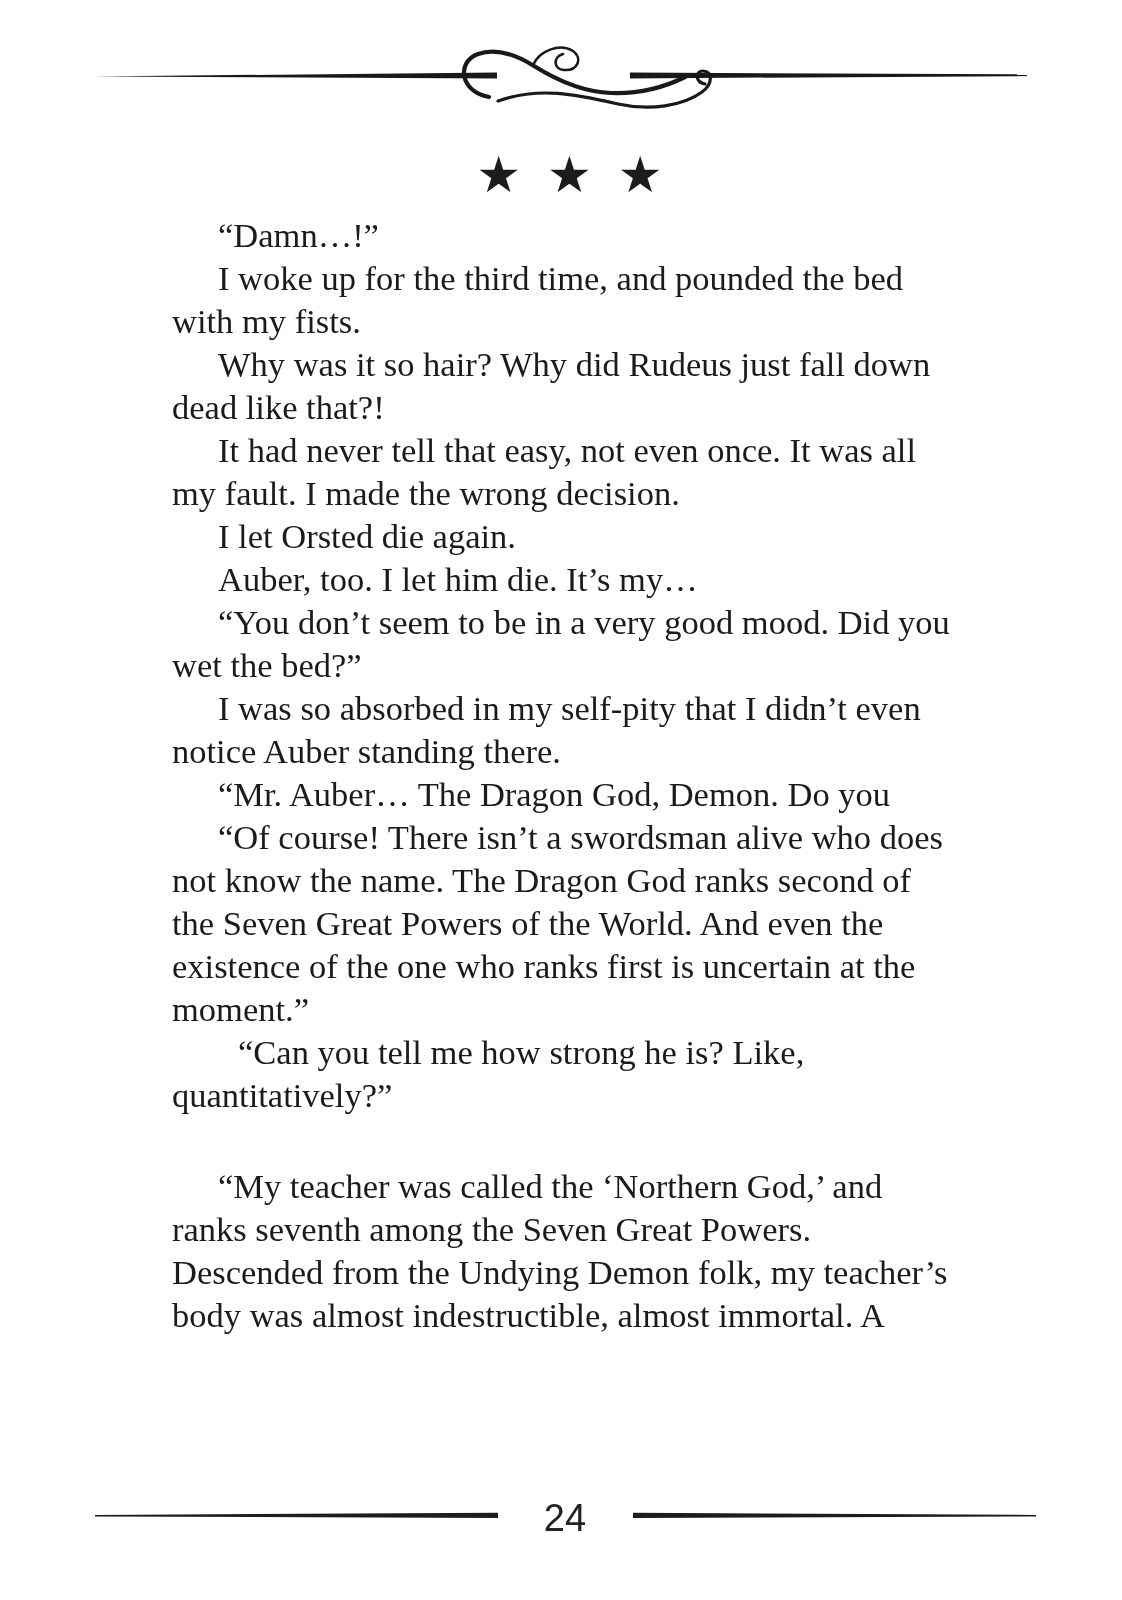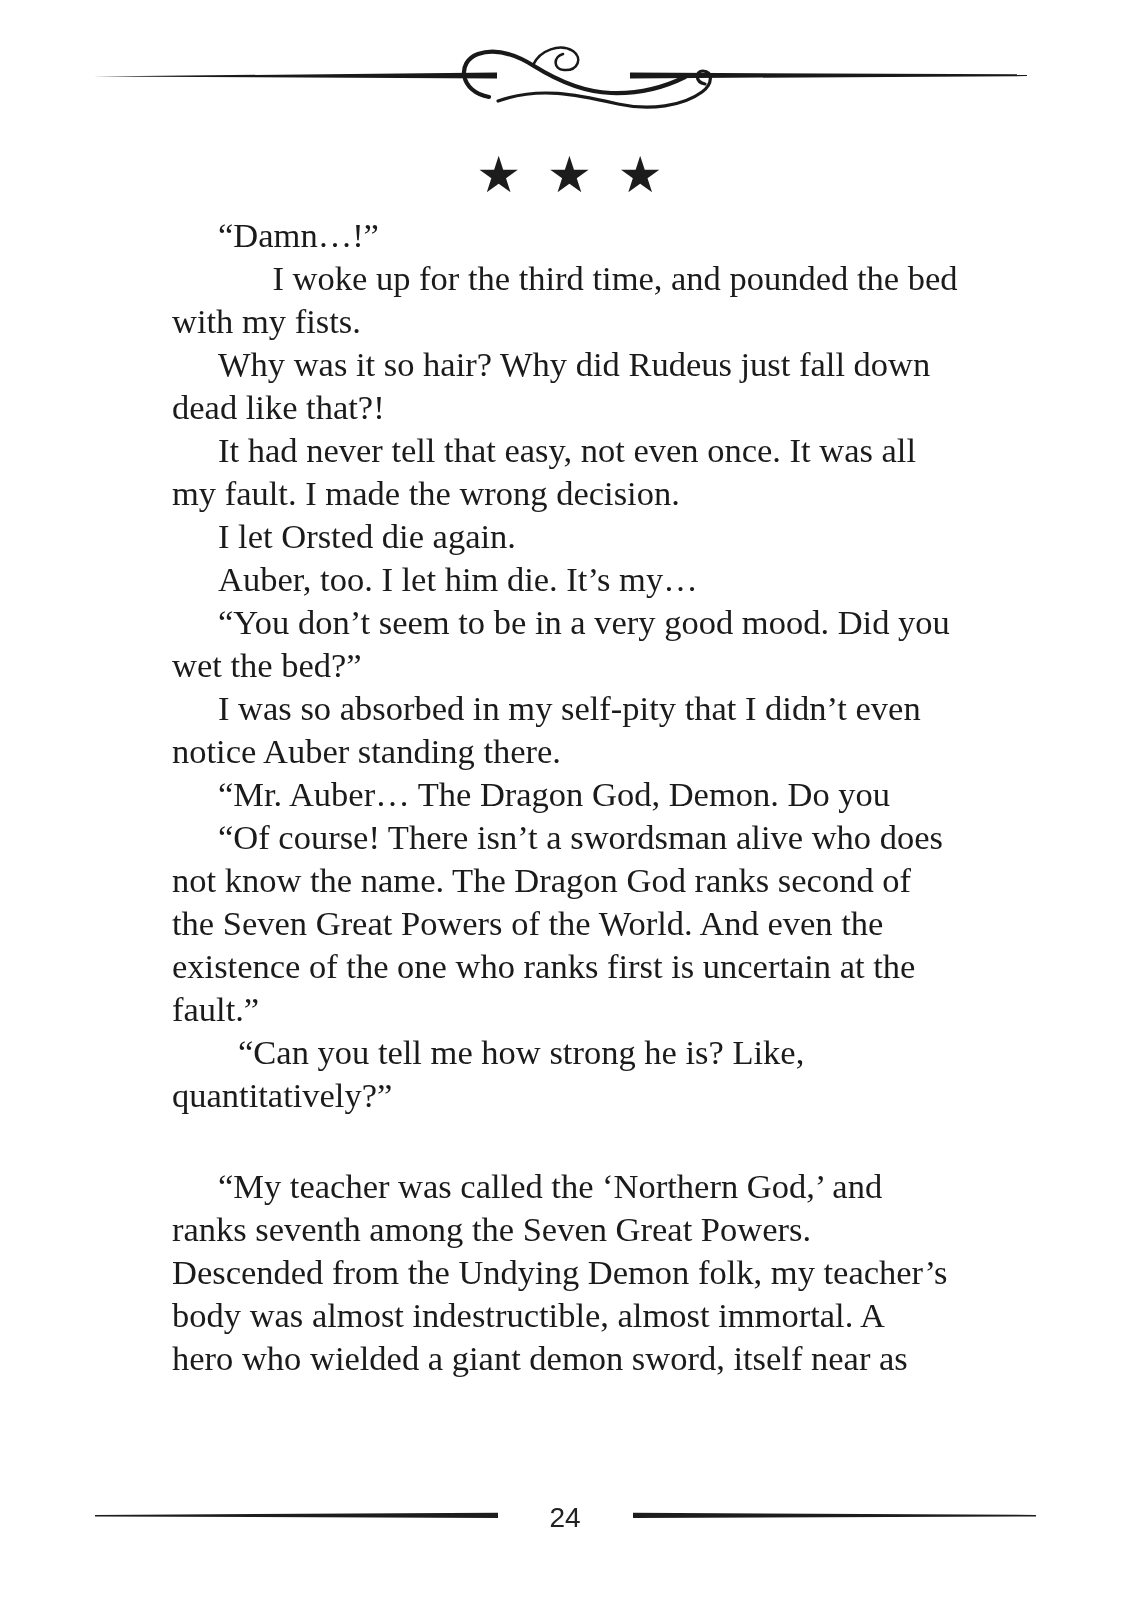--- a/index.html
+++ b/index.html
@@ -56,21 +56,21 @@
     white-space: nowrap;
     color: #1b1b1b;
   }
   .page-number {
     position: absolute;
     left: 498px;
     top: 1496px;
     width: 134px;
     text-align: center;
     font-family: "Liberation Sans", sans-serif;
-    font-size: 28px;
+    font-size: 38px;
     line-height: 44px;
     color: #222222;
   }
 </style>
 </head>
 <body>
 
 <div class="page">
 
   <svg class="top-divider-svg" viewBox="90 38 945 80" xmlns="http://www.w3.org/2000/svg">
@@ -80,45 +80,44 @@
       <path d="M 489,97 C 460,92 456,62 478,54 C 498,47 518,56 534,66 C 558,81 584,92 611,93 C 640,94 663,88 685,77" stroke-width="4.2"></path>
       <path d="M 533,65 C 540,50 560,43 573,51 C 583,58 578,71 564,70 C 553,69 553,57 563,54" stroke-width="2.6"></path>
       <path d="M 498,101 C 540,86 578,95 618,104 C 650,111 683,106 702,92 C 713,84 713,71 703,71 C 695,71 695,82 705,84" stroke-width="3.2"></path>
     </g>
   </svg>
 
   <div class="stars-row">★ ★ ★</div>
 
   <div class="text-block">
       <div class="line" style="padding-left: 46px;">“Damn…!”</div>
-      <div class="line" style="padding-left: 46px; text-align: center;">I woke up for the third time, and pounded the bed</div>
+      <div class="line" style="padding-left: 46px;">I woke up for the third time, and pounded the bed</div>
       <div class="line">with my fists.</div>
       <div class="line" style="padding-left: 46px;">Why was it so hair? Why did Rudeus just fall down</div>
       <div class="line">dead like that?!</div>
       <div class="line" style="padding-left: 46px;">It had never tell that easy, not even once. It was all</div>
       <div class="line">my fault. I made the wrong decision.</div>
       <div class="line" style="padding-left: 46px;">I let Orsted die again.</div>
       <div class="line" style="padding-left: 46px;">Auber, too. I let him die. It’s my…</div>
       <div class="line" style="padding-left: 46px;">“You don’t seem to be in a very good mood. Did you</div>
       <div class="line">wet the bed?”</div>
       <div class="line" style="padding-left: 46px;">I was so absorbed in my self-pity that I didn’t even</div>
       <div class="line">notice Auber standing there.</div>
       <div class="line" style="padding-left: 46px;">“Mr. Auber… The Dragon God, Demon. Do you</div>
       <div class="line" style="padding-left: 46px;">“Of course! There isn’t a swordsman alive who does</div>
       <div class="line">not know the name. The Dragon God ranks second of</div>
       <div class="line">the Seven Great Powers of the World. And even the</div>
       <div class="line">existence of the one who ranks first is uncertain at the</div>
-      <div class="line">fault.”</div>
+      <div class="line">moment.”</div>
       <div class="line" style="padding-left: 66px;">“Can you tell me how strong he is? Like,</div>
       <div class="line">quantitatively?”</div>
       <div class="line" style="padding-left: 46px; margin-top: 48px;">“My teacher was called the ‘Northern God,’ and</div>
       <div class="line">ranks seventh among the Seven Great Powers.</div>
       <div class="line">Descended from the Undying Demon folk, my teacher’s</div>
       <div class="line">body was almost indestructible, almost immortal. A</div>
-      <div class="line">hero who wielded a giant demon sword, itself near as</div>
     </div>
 
   <svg class="footer-rules-svg" viewBox="90 1500 950 36" xmlns="http://www.w3.org/2000/svg">
     <polygon points="95,1514.9 498,1512.8 498,1518.0 95,1516.4" fill="#1d1d1d"></polygon>
     <polygon points="633,1512.8 1036,1514.9 1036,1516.4 633,1518.0" fill="#1d1d1d"></polygon>
   </svg>
 
   <div class="page-number">24</div>
 
 </div>

